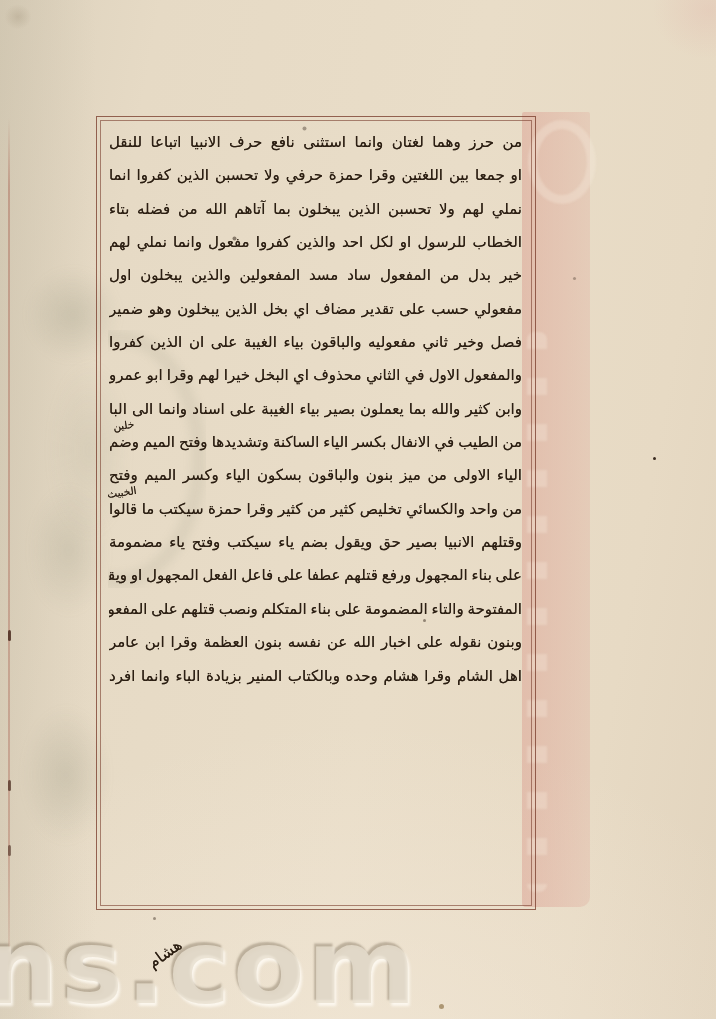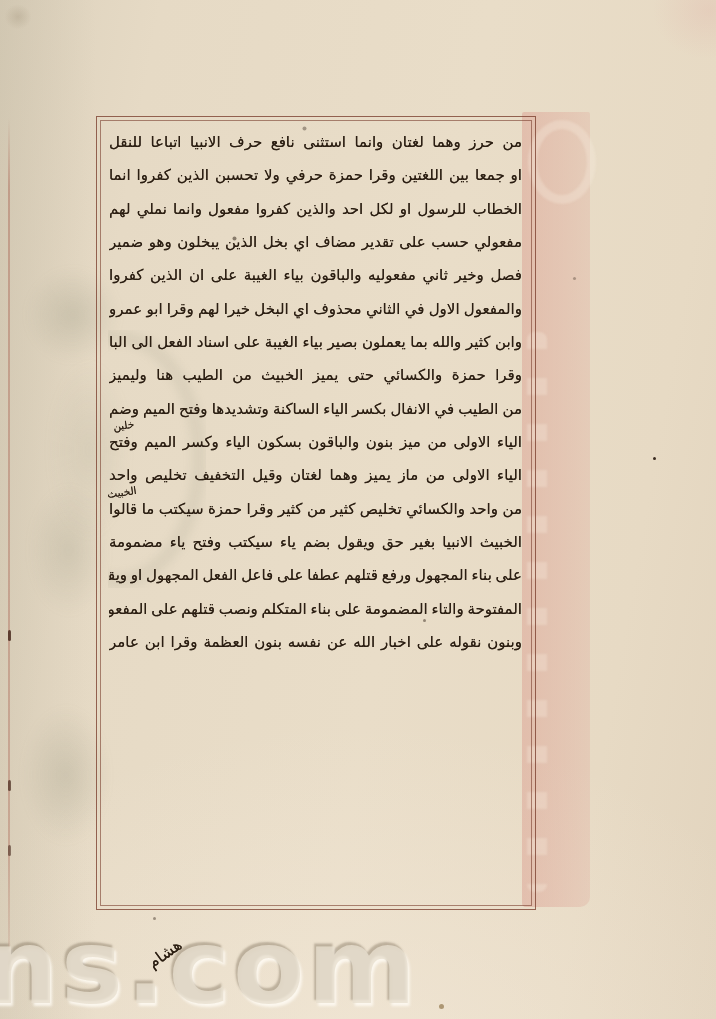--- a/index.html
+++ b/index.html
@@ -96,34 +96,35 @@
   <div class="pink-band">
     <div class="band-ring"></div>
     <div class="band-glyphs"></div>
   </div>
 
   <div class="frame">
     <div class="frame-inner">
       <div class="text-block">
         <div class="ms-line">من حرز وهما لغتان وانما استثنى نافع حرف الانبيا اتباعا للنقل</div>
         <div class="ms-line">او جمعا بين اللغتين وقرا حمزة حرفي ولا تحسبن الذين كفروا انما</div>
+        <div class="ms-line">نملي لهم ولا تحسبن الذين يبخلون بما آتاهم الله من فضله بتاء</div>
         <div class="ms-line">الخطاب للرسول او لكل احد والذين كفروا مفعول وانما نملي لهم</div>
+        <div class="ms-line">خير بدل من المفعول ساد مسد المفعولين والذين يبخلون اول</div>
         <div class="ms-line">مفعولي حسب على تقدير مضاف اي بخل الذين يبخلون وهو ضمير</div>
         <div class="ms-line">فصل وخير ثاني مفعوليه والباقون بياء الغيبة على ان الذين كفروا</div>
         <div class="ms-line">والمفعول الاول في الثاني محذوف اي البخل خيرا لهم وقرا ابو عمرو</div>
-        <div class="ms-line">وابن كثير والله بما يعملون بصير بياء الغيبة على اسناد الفعل الى البا</div>
-        <div class="ms-line">وقرا حمزة والكسائي حتى يميز الخبيث من الطيب هنا وليميز</div>
+        <div class="ms-line">وابن كثير والله بما يعملون بصير بياء الغيبة على اسناد وانما الى البا</div>
         <div class="ms-line">من الطيب في الانفال بكسر الياء الساكنة وتشديدها وفتح الميم وضم</div>
         <div class="ms-line">الياء الاولى من ميز بنون والباقون بسكون الياء وكسر الميم وفتح</div>
-        <div class="ms-line">الياء الاولى من ماز يميز وهما لغتان وقيل التخفيف تخليص واحد</div>
         <div class="ms-line">من واحد والكسائي تخليص كثير من كثير وقرا حمزة سيكتب ما قالوا</div>
-        <div class="ms-line">الخبيث الانبيا بغير حق ويقول بضم ياء سيكتب وفتح ياء مضمومة</div>
+        <div class="ms-line">وقتلهم الانبيا بصير حق ويقول بضم ياء سيكتب وفتح ياء مضمومة</div>
         <div class="ms-line">على بناء المجهول ورفع قتلهم عطفا على فاعل الفعل المجهول او ويقول</div>
         <div class="ms-line">المفتوحة والتاء المضمومة على بناء المتكلم ونصب قتلهم على المفعول</div>
         <div class="ms-line">وبنون نقوله على اخبار الله عن نفسه بنون العظمة وقرا ابن عامر</div>
+        <div class="ms-line">اهل الشام وقرا هشام وحده وبالكتاب المنير بزيادة الباء وانما افرد</div>
       </div>
       <span class="interlinear" style="left:12px;top:298px;">خلين</span>
       <span class="interlinear" style="left:6px;top:365px;">الخبيث</span>
     </div>
   </div>
 
   <div class="catchword">هشام</div>
 
   <div class="watermark">ns.com</div>
 

